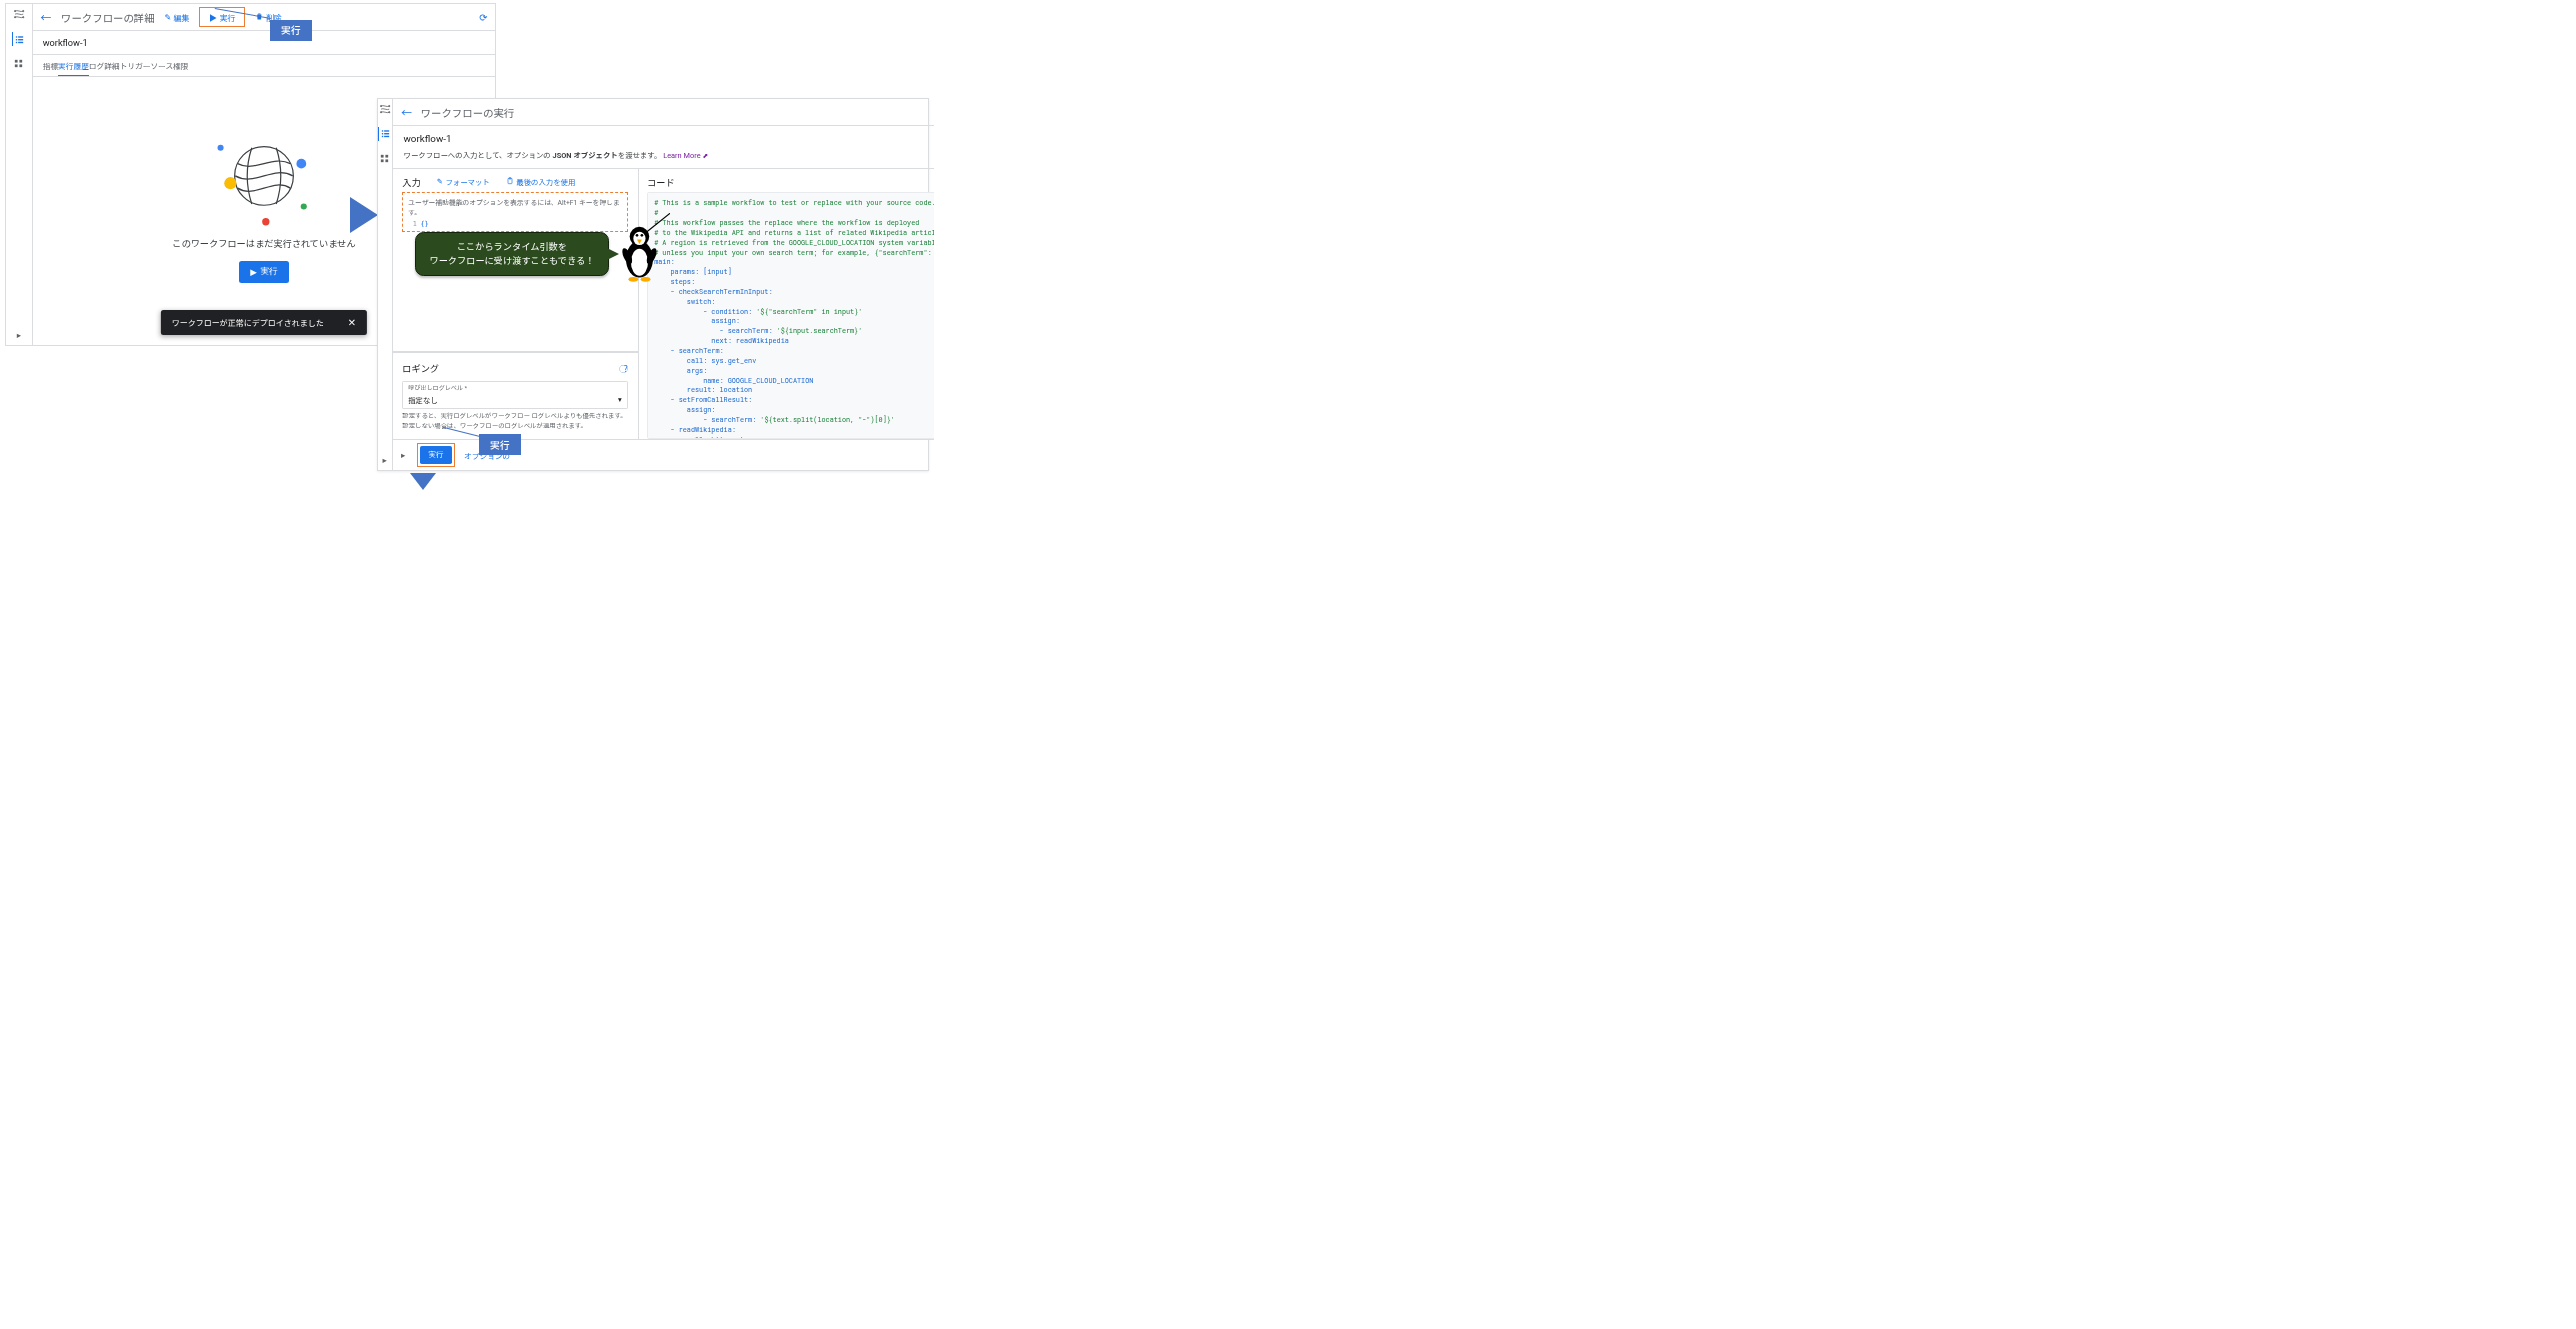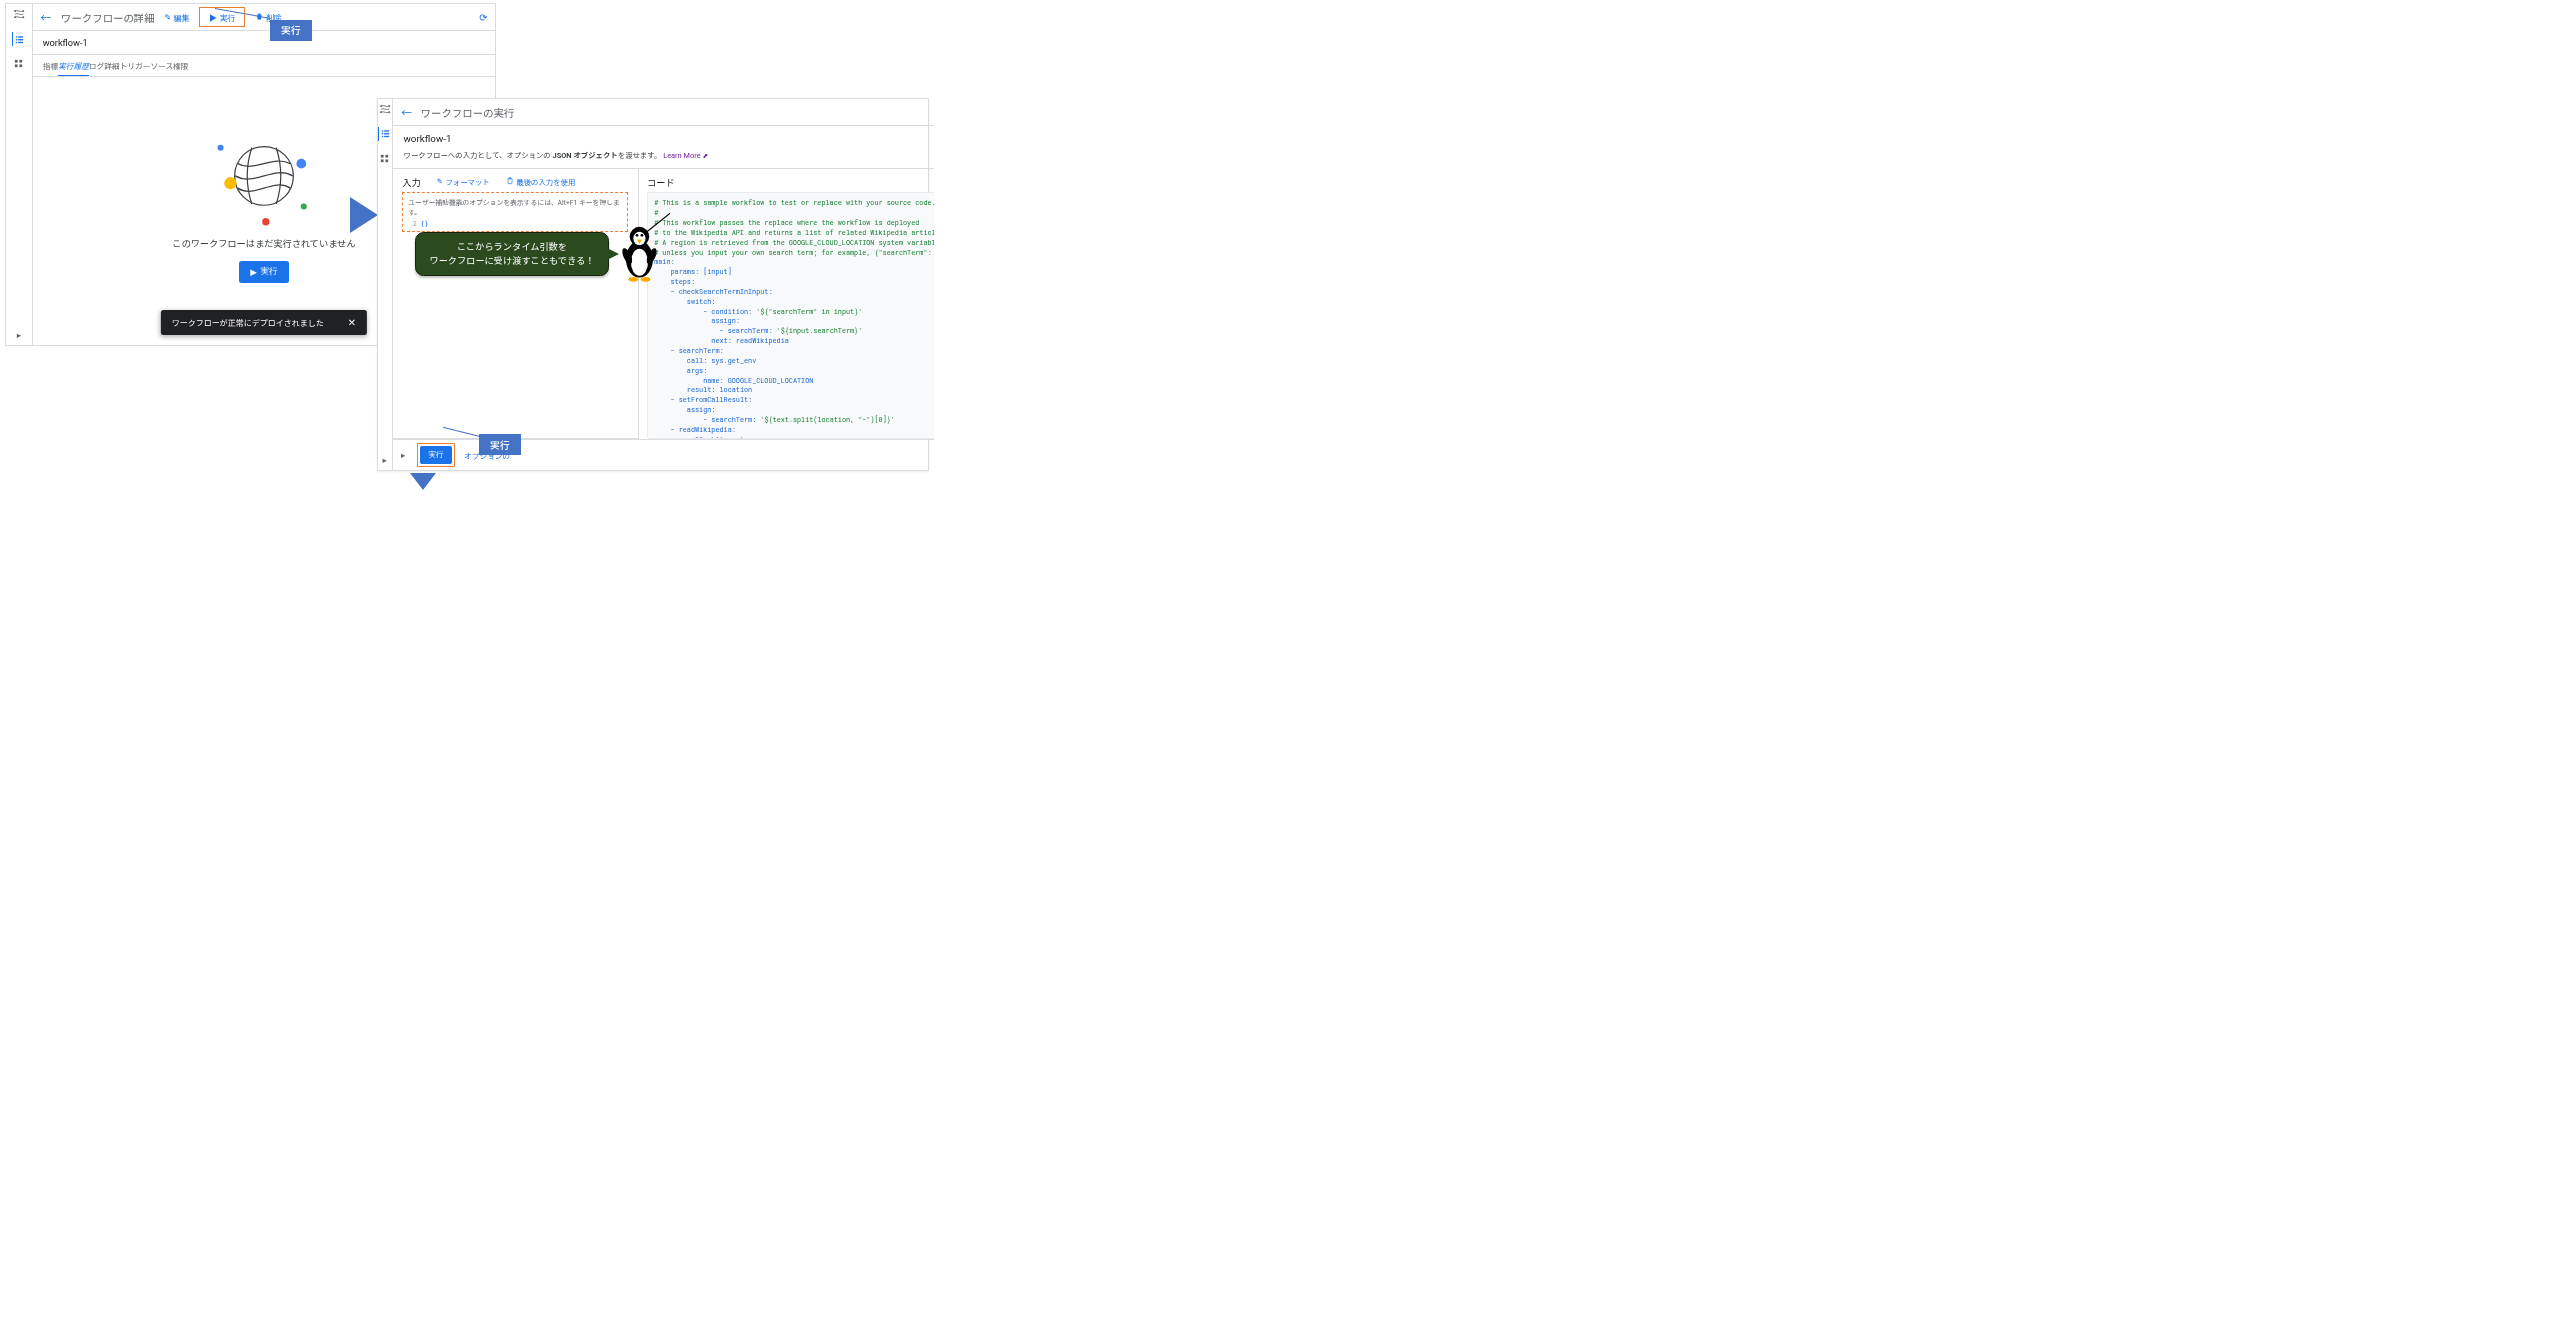--- a/index.html
+++ b/index.html
@@ -72,21 +72,21 @@
     display:flex;
     gap:0;
     padding:0 9.8px;
     border-bottom:0.6px solid #dadce0;
     height:22px;
     align-items:center;
     font-size:7.7px;
     color:#5f6368;
   }
   .tabs-row .tab { cursor:pointer; height:100%; display:flex; align-items:center; }
-  .tabs-row .tab.active { color:#1a73e8; border-bottom:1.2px solid #1a73e8;font-style:italic; }
+  .tabs-row .tab.active { color:#1a73e8; border-bottom:1.2px solid #1a73e8; }
 
   .empty-state {
     flex:1;
     display:flex;
     flex-direction:column;
     align-items:center;
     justify-content:center;
     gap:11px;
     position:relative;
   }
@@ -528,20 +528,34 @@
           </div>
           <div class="hint-box">
             <div>ユーザー補助機能のオプションを表示するには、Alt+F1 キーを押します。</div>
             <div class="code-editor-mini">
               <span class="ln">1</span>
               <span class="txt">{}</span>
             </div>
           </div>
         </div>
 
+        <div class="logging-section">
+          <div class="logging-head-row">
+            <span class="section-title">ロギング</span>
+            <span class="help-icon">?⃝</span>
+          </div>
+          <div class="select-field">
+            <div class="lab">呼び出しログレベル *</div>
+            <div class="val-row">
+              <span>指定なし</span>
+              <span>▾</span>
+            </div>
+          </div>
+          <div class="log-help">設定すると、実行ログレベルがワークフロー ログレベルよりも優先されます。設定しない場合は、ワークフローのログレベルが適用されます。</div>
+        </div>
       </div>
 
       <div class="p2-right">
         <div class="code-head-row">
           <span class="section-title">コード</span>
         </div>
         <div class="code-area"><span class="copy-icon">⧉</span><span class="c-comment"># This is a sample workflow to test or replace with your source code.</span>
 <span class="c-comment">#</span>
 <span class="c-comment"># This workflow passes the replace where the workflow is deployed</span>
 <span class="c-comment"># to the Wikipedia API and returns a list of related Wikipedia articles.</span>

